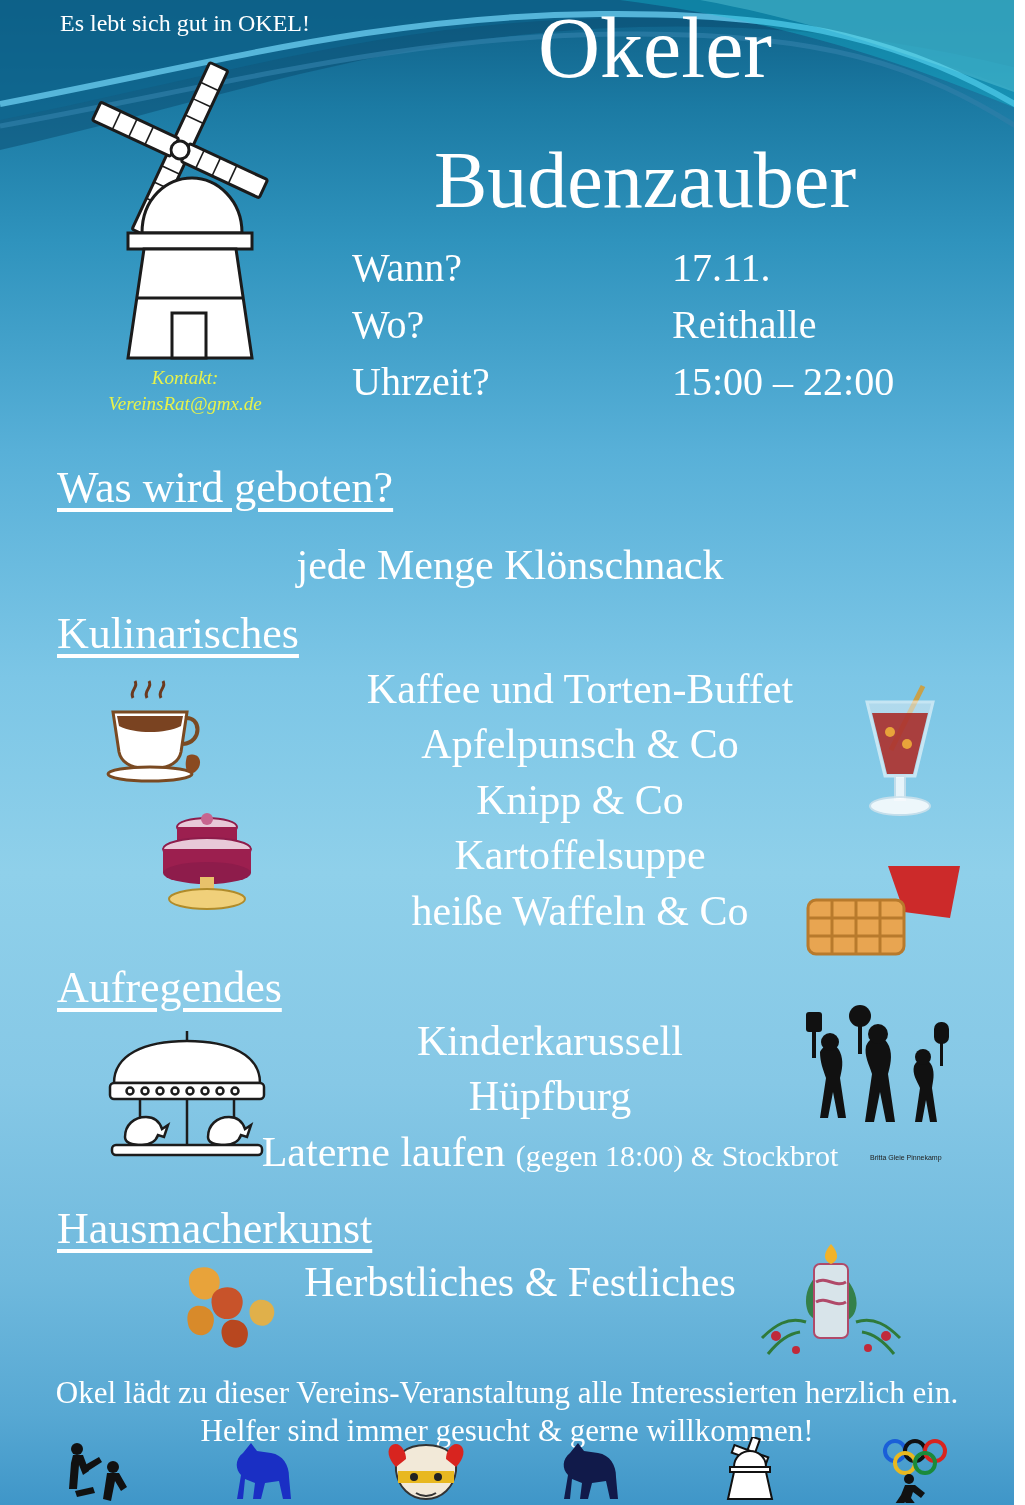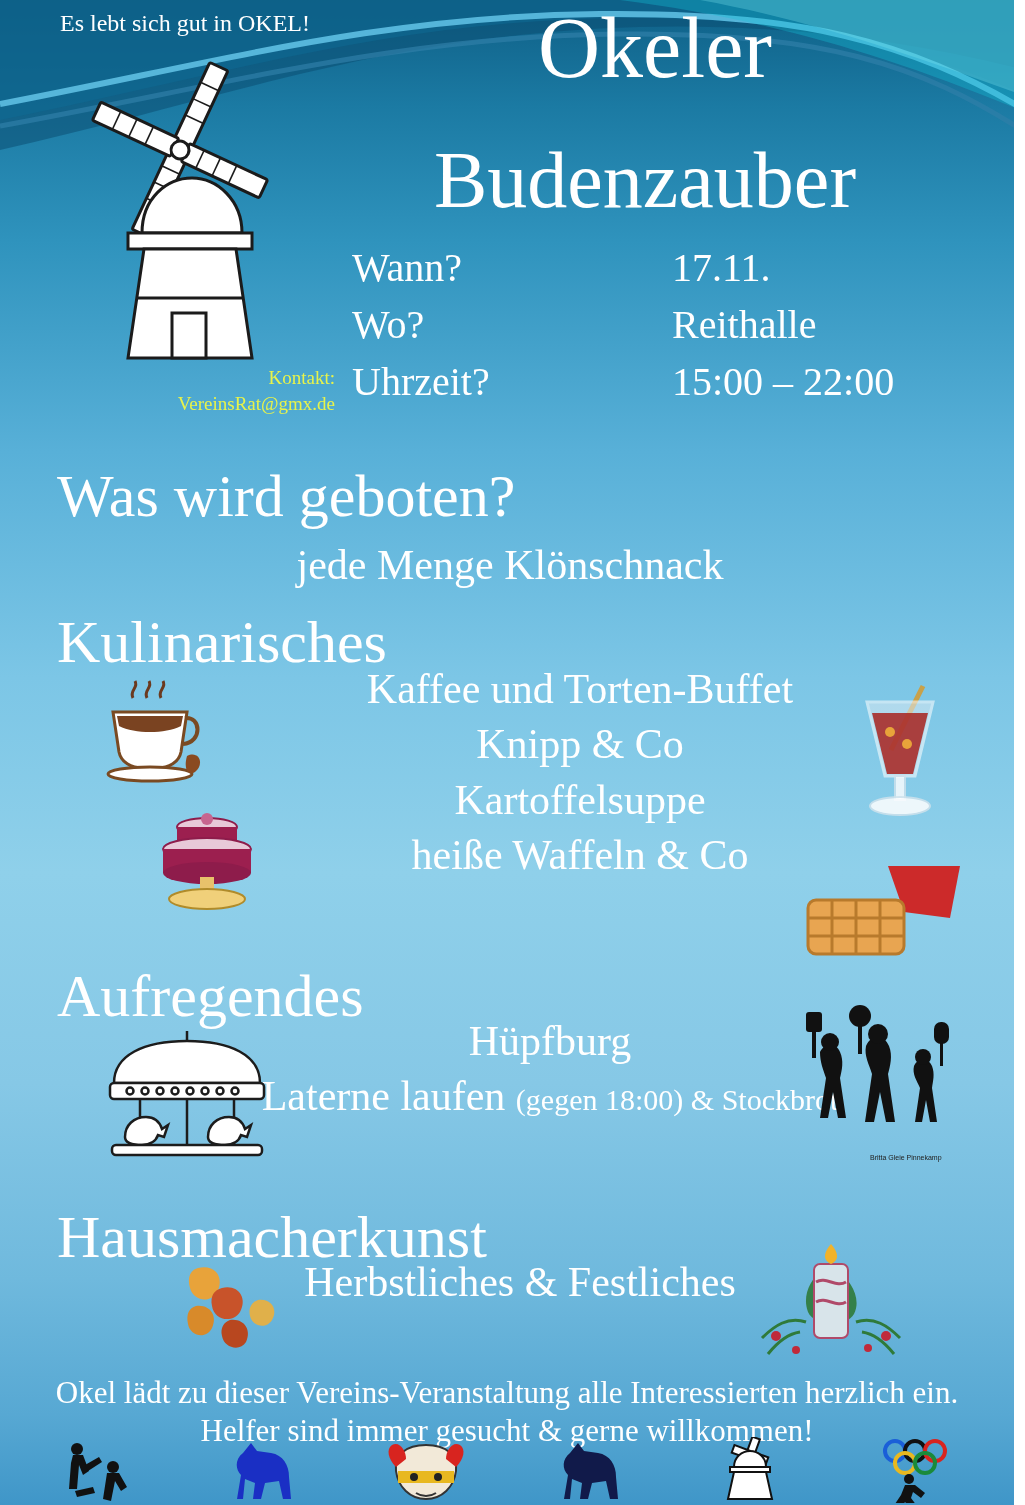--- a/index.html
+++ b/index.html
@@ -53,24 +53,25 @@
     left: 62px;
     top: 58px;
     width: 250px;
     height: 310px;
   }
   .contact {
     position: absolute;
     left: 35px;
     top: 365px;
     width: 300px;
-    text-align: right;
+    text-align: center;
     color: #e8f34a;
     font-size: 19px;
     line-height: 1.35;
+    font-style: italic;
   }
   .contact .c-label { display:block; }
   .contact .c-mail { display:block; }
 
   .title-main {
     position: absolute;
     left: 300px;
     top: 6px;
     width: 710px;
     text-align: center;
@@ -101,21 +102,22 @@
     line-height: 1.42;
   }
   .facts .row { display: flex; align-items: flex-end; }
   .facts .q { width: 320px; }
   .facts .a { flex: 1; }
 
   
   .section-head {
     position: absolute;
     color: #ffffff;
-    font-size: 60px;
+    font-size: 44px;
+    text-decoration: underline;
     text-underline-offset: 6px;
     white-space: nowrap;
   }
   .block {
     position: absolute;
     color: #ffffff;
     font-size: 42px;
     line-height: 1.32;
     text-align: center;
   }
@@ -263,27 +265,29 @@
   </div>
 
   <div class="section-head h-offered">Was wird geboten?</div>
   <div class="block b-offered">
     <div>jede Menge Klönschnack</div>
   </div>
 
   <div class="section-head h-kulinarisch">Kulinarisches</div>
   <div class="block b-kulinarisch">
     <div>Kaffee und Torten-Buffet</div>
+    <div>Apfelpunsch &amp; Co</div>
     <div>Knipp &amp; Co</div>
     <div>Kartoffelsuppe</div>
     <div>heiße Waffeln &amp; Co</div>
   </div>
 
   <div class="section-head h-aufregendes">Aufregendes</div>
   <div class="block b-aufregendes">
+    <div>Kinderkarussell</div>
     <div>Hüpfburg</div>
     <div>
       <span>Laterne laufen</span>
       <span class="small">(gegen 18:00) &amp; Stockbrot</span>
     </div>
   </div>
 
   <div class="section-head h-hausmacher">Hausmacherkunst</div>
   <div class="block b-hausmacher">
     <div>Herbstliches &amp; Festliches</div>

